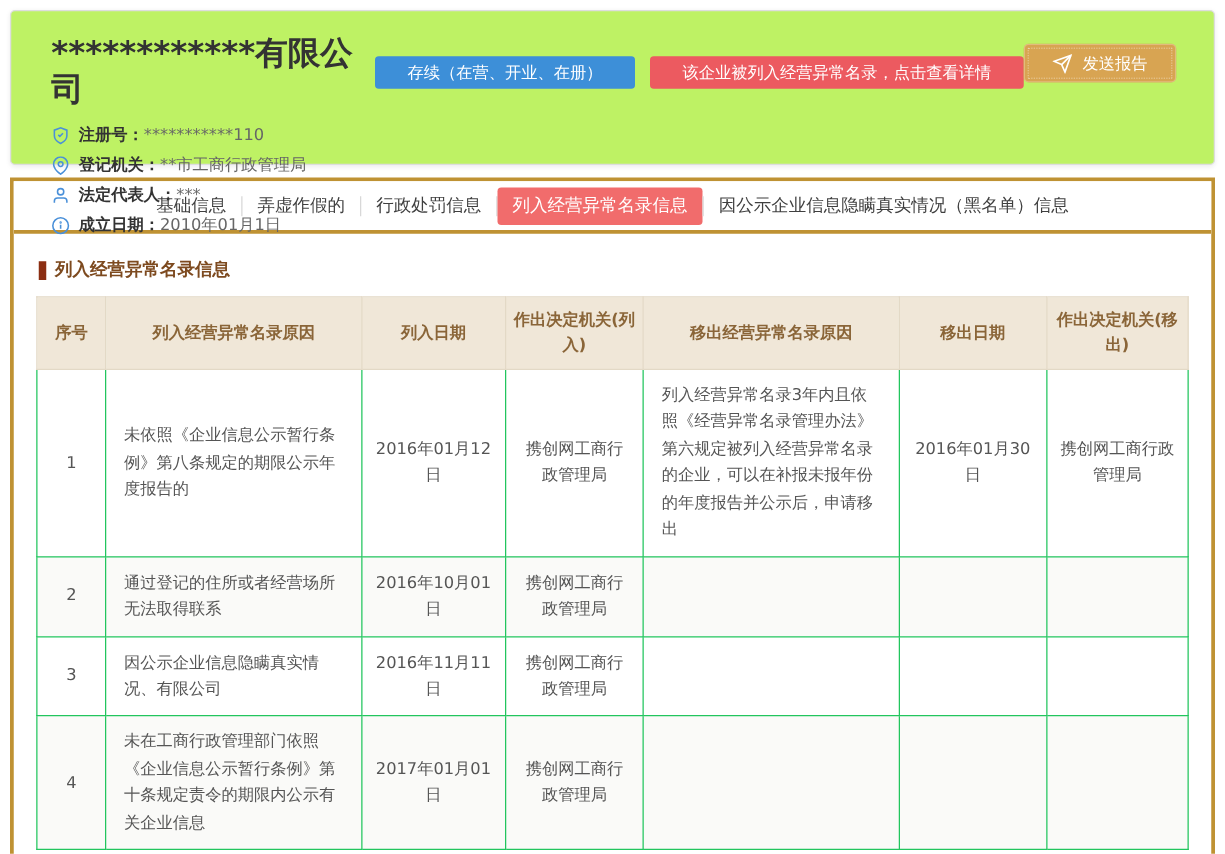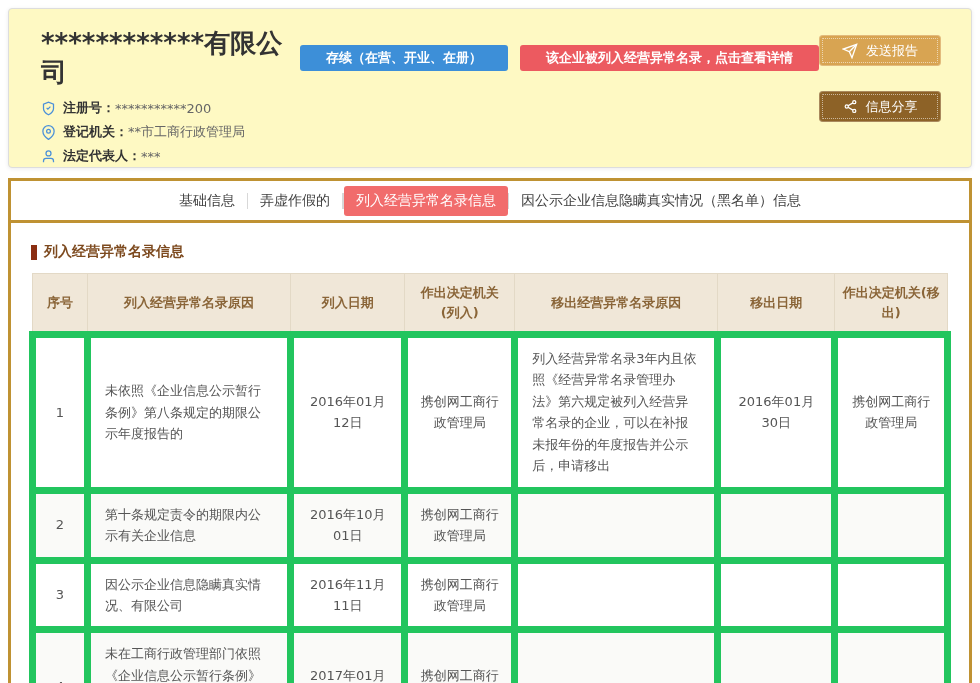--- a/index.html
+++ b/index.html
@@ -5,28 +5,28 @@
   * { margin:0; padding:0; box-sizing:border-box; }
   html,body { width:980px; }
   body {
     font-family:"DejaVu Sans","Liberation Sans",sans-serif;
     background:#ffffff; color:#333; font-size:13px; width:980px; height:683px; overflow:hidden;
   }
   .page { padding:8px 8px 0; }
 
   
   .header-card {
-    background:#fef9c3; border:1px solid #ddd; border-radius:4px;
+    background:#bef264; border:1px solid #ddd; border-radius:4px;
     box-shadow:0 1px 4px rgba(0,0,0,.08);
-    padding:20px 18px 16px 32px; height:160px;
+    padding:20px 18px 16px 32px; height:124px;
     display:flex; justify-content:space-between; position:relative;
   }
   .title-row { display:flex; align-items:center; margin-bottom:10px; }
   .company-name { font-size:26px; font-weight:bold; color:#333; letter-spacing:0; line-height:1.1; }
-  .badge { color:#fff; font-size:13px; padding:4px 26px; border-radius:3px; margin-left:12px; white-space:nowrap;font-weight:bold; }
+  .badge { color:#fff; font-size:13px; padding:4px 26px; border-radius:3px; margin-left:12px; white-space:nowrap; }
   .badge.blue { background:#3d8fd8; }
   .badge.red  { background:#ec5a60; cursor:pointer; }
   .fields { margin-top:2px; }
   .field-row { display:flex; align-items:center; height:24px; }
   .field-row .f-icon { width:15px; height:15px; margin-right:7px; display:inline-flex; }
   .field-row .f-icon svg { stroke:#4a90d9; }
   .f-label { font-weight:bold; color:#333; }
   .f-value { color:#666; }
 
   .header-actions { display:flex; flex-direction:column; gap:25px; padding-top:6px; padding-right:12px; }
@@ -53,21 +53,21 @@
   .section-title { display:flex; align-items:center; margin:4px 0 12px 2px; }
   .section-marker { width:6px; height:15px; background:#8b2e12; margin-right:7px; }
   .section-label { color:#7d4a1f; font-size:14px; font-weight:bold; }
 
   table { width:100%; border-collapse:collapse; table-layout:fixed; }
   th {
     background:#f0e7d8; color:#8a6538; font-weight:bold; font-size:13px;
     padding:9px 6px; border:1px solid #e3d9c6; text-align:center; line-height:1.5; height:52px;
   }
   td {
-    color:#555; font-size:13px; padding:10px 10px; border:7px solid #22c55e;
+    color:#555; font-size:13px; padding:10px 10px; border:1px solid #22c55e;
     text-align:center; line-height:1.65; vertical-align:middle;
   }
   td.reason { text-align:left; padding:10px 14px; }
   tbody tr:nth-child(even) { background:#fafaf8; }
 </style>
 </head>
 <body>
 
 <div class="page">
 
@@ -80,74 +80,75 @@
       </div>
       <div class="fields" id="fields">
           <div class="field-row">
             <span class="f-icon">
               <svg width="15" height="15" viewBox="0 0 24 24" fill="none" stroke-width="2" stroke="#4a90d9">
                 <path d="M12 22s8-4 8-10V5l-8-3-8 3v7c0 6 8 10 8 10z"></path>
                 <path d="M9 11l2 2 4-4"></path>
               </svg>
             </span>
             <span class="f-label">注册号：</span>
-            <span class="f-value">***********200</span>
+            <span class="f-value">***********110</span>
           </div>
           <div class="field-row">
             <span class="f-icon">
               <svg width="15" height="15" viewBox="0 0 24 24" fill="none" stroke-width="2" stroke="#4a90d9">
                 <path d="M21 10c0 7-9 13-9 13S3 17 3 10a9 9 0 0 1 18 0z"></path>
                 <circle cx="12" cy="10" r="3"></circle>
               </svg>
             </span>
             <span class="f-label">登记机关：</span>
             <span class="f-value">**市工商行政管理局</span>
           </div>
           <div class="field-row">
             <span class="f-icon">
               <svg width="15" height="15" viewBox="0 0 24 24" fill="none" stroke-width="2" stroke="#4a90d9">
                 <circle cx="12" cy="7" r="4"></circle>
                 <path d="M20 21v-2a4 4 0 0 0-4-4H8a4 4 0 0 0-4 4v2"></path>
               </svg>
             </span>
             <span class="f-label">法定代表人：</span>
             <span class="f-value">***</span>
+          </div>
+          <div class="field-row">
+            <span class="f-icon">
+              <svg width="15" height="15" viewBox="0 0 24 24" fill="none" stroke-width="2" stroke="#4a90d9">
+                <circle cx="12" cy="12" r="10"></circle>
+                <line x1="12" y1="16" x2="12" y2="11"></line>
+                <circle cx="12" cy="8" r="0.5" fill="#4a90d9"></circle>
+              </svg>
+            </span>
+            <span class="f-label">成立日期：</span>
+            <span class="f-value">2010年01月1日</span>
           </div>
         </div>
     </div>
     <div class="header-actions" id="actions">
         <button class="action-btn" style="background: rgb(216, 164, 82);">
           <span style="display:inline-flex">
             <svg width="16" height="16" viewBox="0 0 24 24" fill="none" stroke-width="2" stroke="#ffffff">
               <path d="M22 2 11 13"></path>
               <path d="M22 2 15 22 11 13 2 9z"></path>
             </svg>
           </span>
           <span>发送报告</span>
         </button>
-        <button class="action-btn" style="background: rgb(141, 98, 39);">
-          <span style="display:inline-flex">
-            <svg width="15" height="15" viewBox="0 0 24 24" fill="none" stroke-width="2" stroke="#ffffff">
-              <circle cx="18" cy="5" r="2.5"></circle>
-              <circle cx="6" cy="12" r="2.5"></circle>
-              <circle cx="18" cy="19" r="2.5"></circle>
-              <path d="M8.2 10.8 15.8 6.2M8.2 13.2l7.6 4.6"></path>
-            </svg>
-          </span>
-          <span>信息分享</span>
-        </button>
       </div>
   </div>
 
   <div class="panel">
     <div class="tabbar" id="tabbar">
         <span class="tab">基础信息</span>
         <span class="tab-sep"></span>
         <span class="tab">弄虚作假的</span>
         <span class="tab-sep"></span>
+        <span class="tab">行政处罚信息</span>
         <span class="tab-sep"></span>
         <span class="tab active">列入经营异常名录信息</span>
         <span class="tab-sep"></span>
         <span class="tab">因公示企业信息隐瞒真实情况（黑名单）信息</span>
       </div>
     <div class="content">
       <div class="section-title">
         <span class="section-marker"></span>
         <span class="section-label">列入经营异常名录信息</span>
       </div>
@@ -177,21 +178,21 @@
               <td>1</td>
               <td class="reason">未依照《企业信息公示暂行条例》第八条规定的期限公示年度报告的</td>
               <td>2016年01月12日</td>
               <td>携创网工商行政管理局</td>
               <td class="reason">列入经营异常名录3年内且依照《经营异常名录管理办法》第六规定被列入经营异常名录的企业，可以在补报未报年份的年度报告并公示后，申请移出</td>
               <td>2016年01月30日</td>
               <td>携创网工商行政管理局</td>
             </tr>
             <tr>
               <td>2</td>
-              <td class="reason">第十条规定责令的期限内公示有关企业信息</td>
+              <td class="reason">通过登记的住所或者经营场所无法取得联系</td>
               <td>2016年10月01日</td>
               <td>携创网工商行政管理局</td>
               <td class="reason"></td>
               <td></td>
               <td></td>
             </tr>
             <tr>
               <td>3</td>
               <td class="reason">因公示企业信息隐瞒真实情况、有限公司</td>
               <td>2016年11月11日</td>

